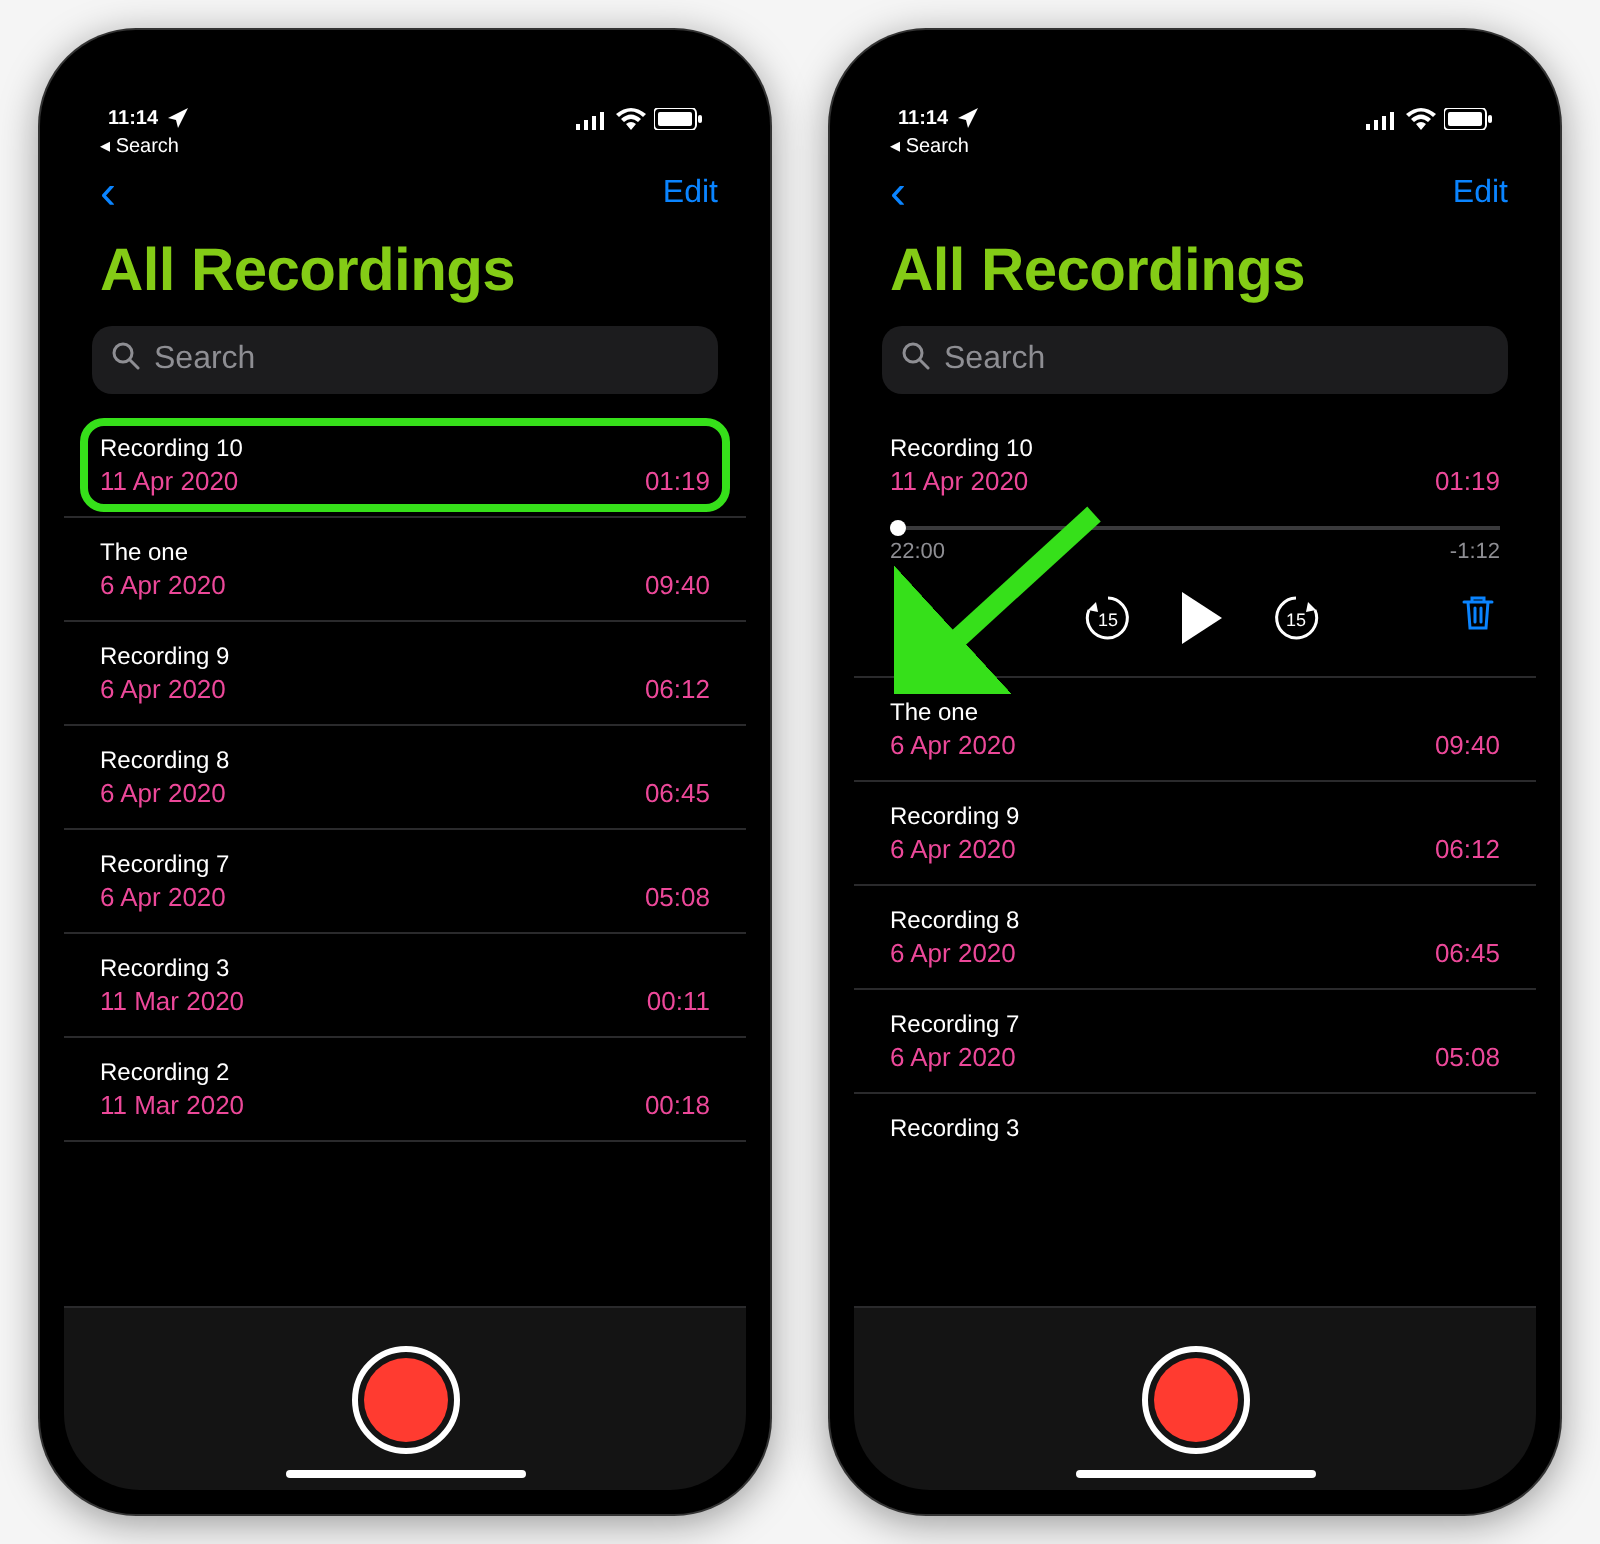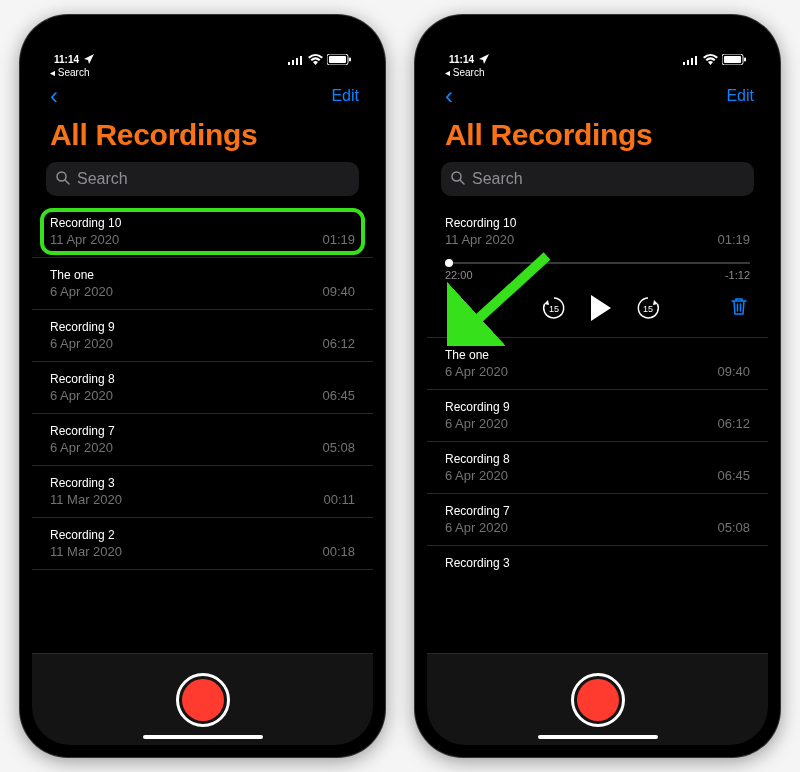--- a/index.html
+++ b/index.html
@@ -59,21 +59,21 @@
     }
     .nav-bar {
       display: flex;
       justify-content: space-between;
       align-items: center;
       padding: 4px 14px 6px;
     }
     .back-chevron { color: #0a84ff; font-size: 24px; font-weight: 400; padding-left: 4px;}
     .edit-btn { color: #0a84ff; font-size: 16px; }
     .page-title {
-      color: #f97316; font-size: 30px; font-weight: 700;
+      color: #84cc16; font-size: 30px; font-weight: 700;
       padding: 2px 18px 10px;
       letter-spacing: -0.3px;
     }
     .search-box {
       margin: 0 14px 10px;
       background: #1c1c1e;
       border-radius: 10px;
       padding: 8px 10px;
       display: flex; align-items: center;
       color: #8e8e93; font-size: 16px;
@@ -84,21 +84,21 @@
       overflow: hidden;
     }
     .row {
       padding: 10px 18px 10px;
       border-bottom: 0.5px solid #2a2a2c;
       position: relative;
     }
     .row .name { color: #fff; font-size: 12px; font-weight: 500; }
     .row .meta {
       display: flex; justify-content: space-between;
-      color: #737373; font-size: 13px; margin-top: 2px;
+      color: #ec4899; font-size: 13px; margin-top: 2px;
     }
     .highlight-ring {
       position: absolute;
       left: 8px; right: 8px; top: 2px; bottom: 2px;
       border: 4px solid #36e01a;
       border-radius: 12px;
       pointer-events: none;
     }
     .expanded .progress-line {
       margin: 12px 0 2px;

